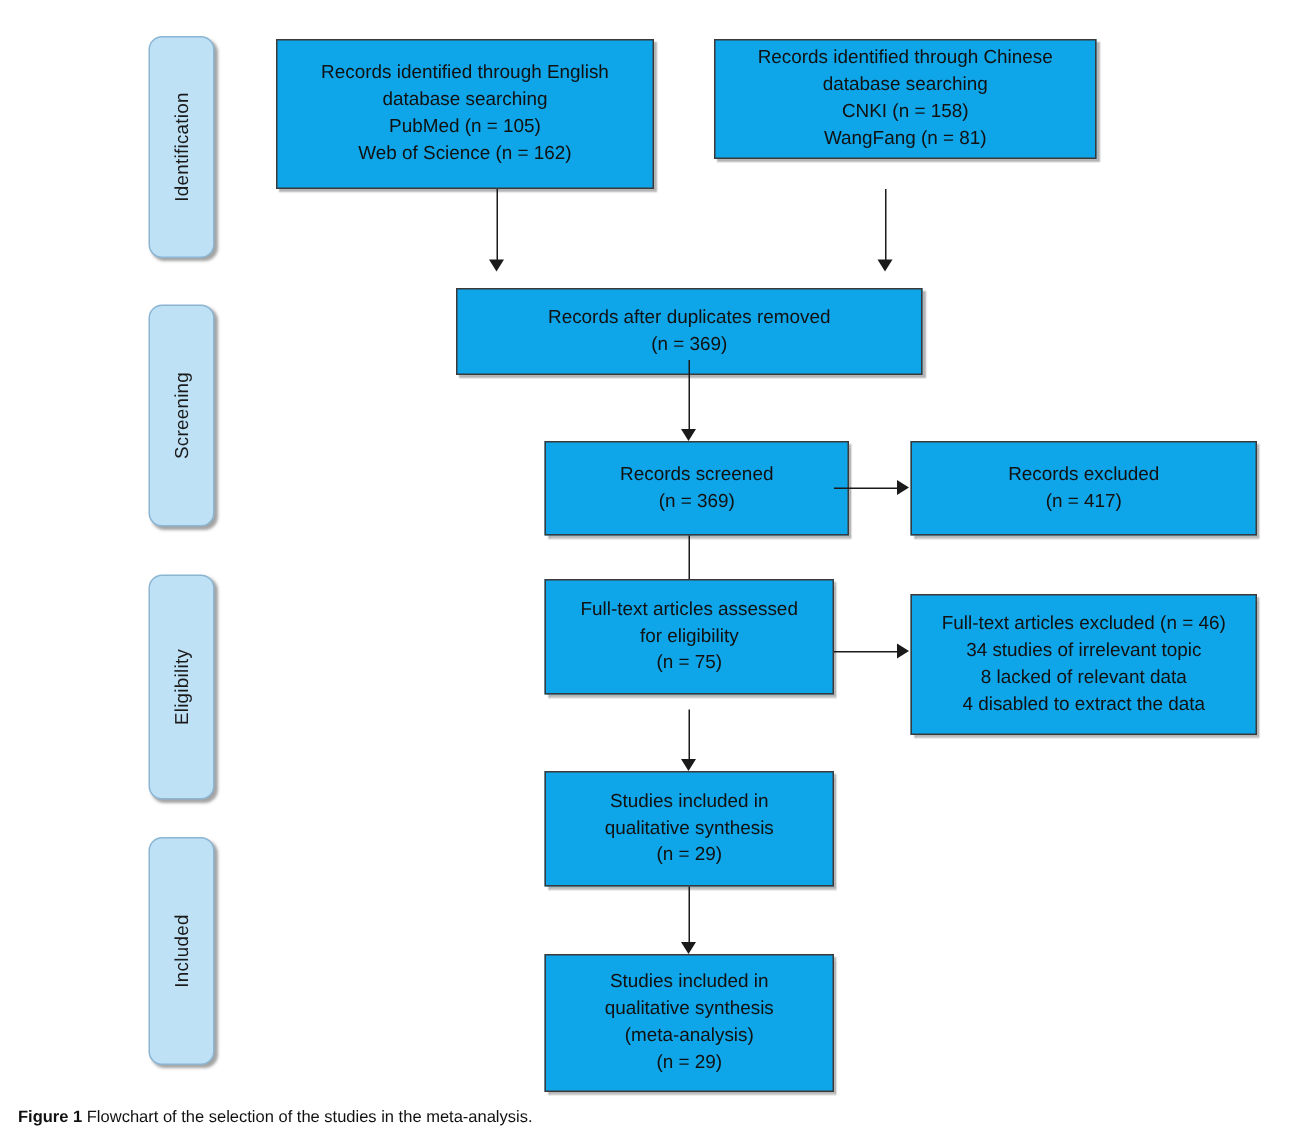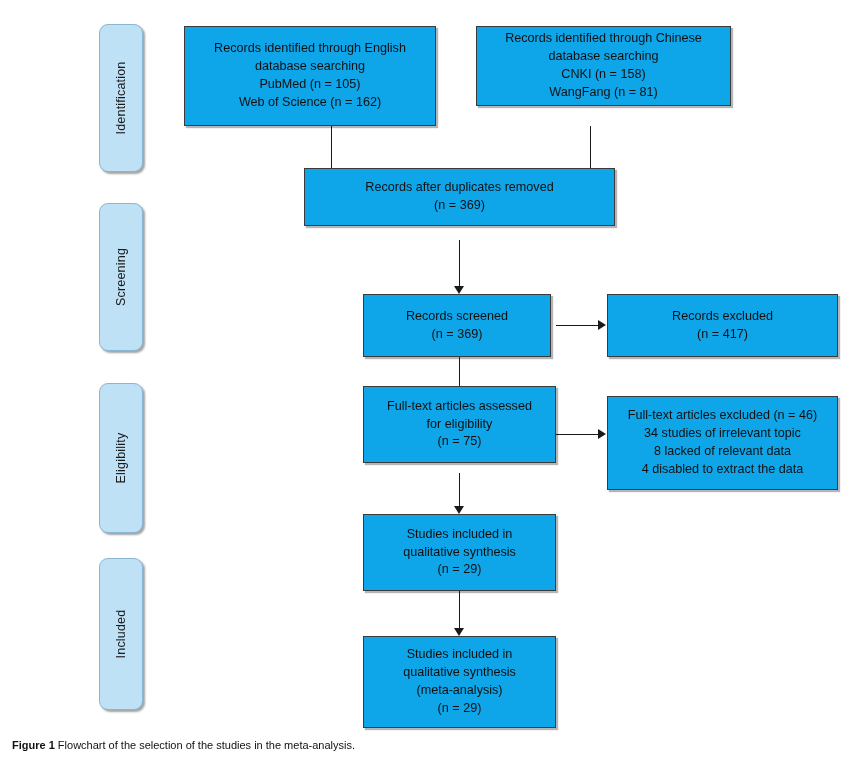--- a/index.html
+++ b/index.html
@@ -136,29 +136,29 @@
 CNKI (n = 158)
 WangFang (n = 81)</span>
   </div>
 
   <div class="vline" style="left:331px; top:126px; height:48px;"></div>
   <div class="arrow-down" style="left:326px; top:173px;"></div>
 
   <div class="vline" style="left:590px; top:126px; height:48px;"></div>
   <div class="arrow-down" style="left:585px; top:173px;"></div>
 
-  <div class="flow-box" style="left:304px; top:168px; width:311px; height:58px;">
+  <div class="flow-box" style="left:304px; top:192px; width:311px; height:58px;">
     <span class="box-text">Records after duplicates removed
 (n = 369)</span>
   </div>
 
   <div class="vline" style="left:459px; top:240px; height:47px;"></div>
   <div class="arrow-down" style="left:454px; top:286px;"></div>
 
-  <div class="flow-box" style="left:363px; top:294px; width:188px; height:63px;">
+  <div class="flow-box" style="left:363px; top:294px; width:203px; height:63px;">
     <span class="box-text">Records screened
 (n = 369)</span>
   </div>
 
   <div class="flow-box" style="left:607px; top:294px; width:231px; height:63px;">
     <span class="box-text">Records excluded
 (n = 417)</span>
   </div>
 
   <div class="hline" style="left:556px; top:325px; width:43px;"></div>

